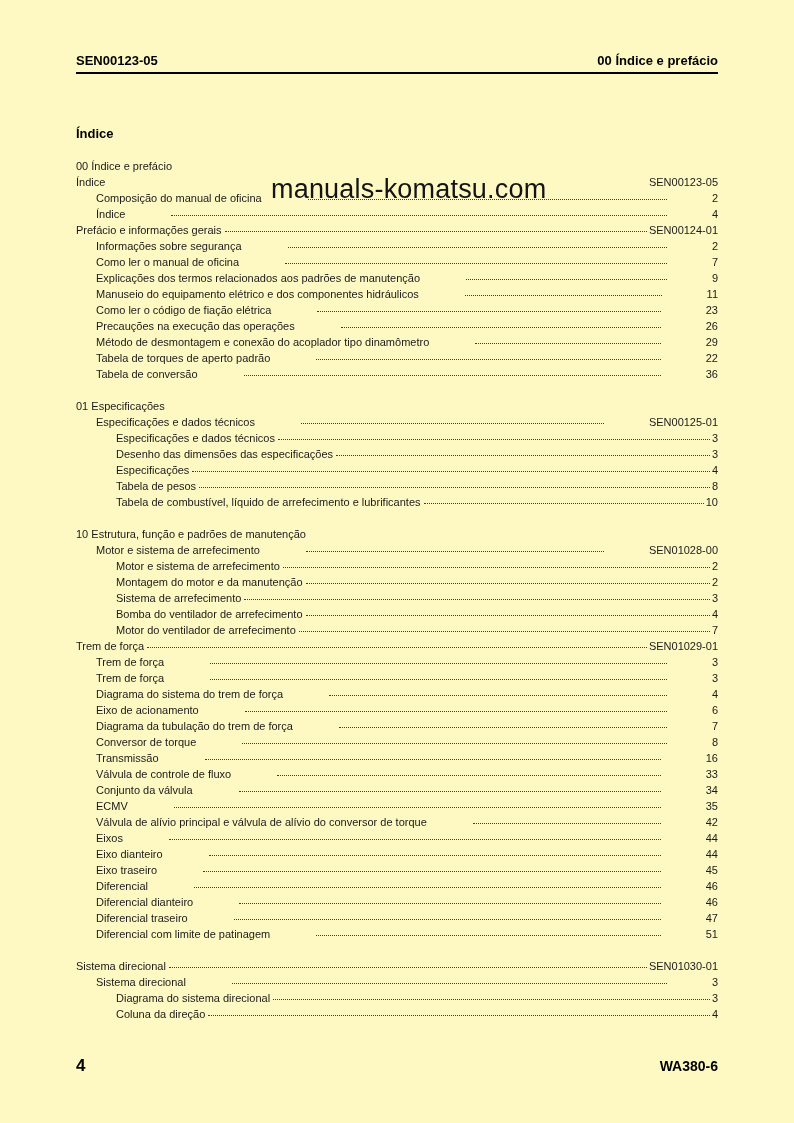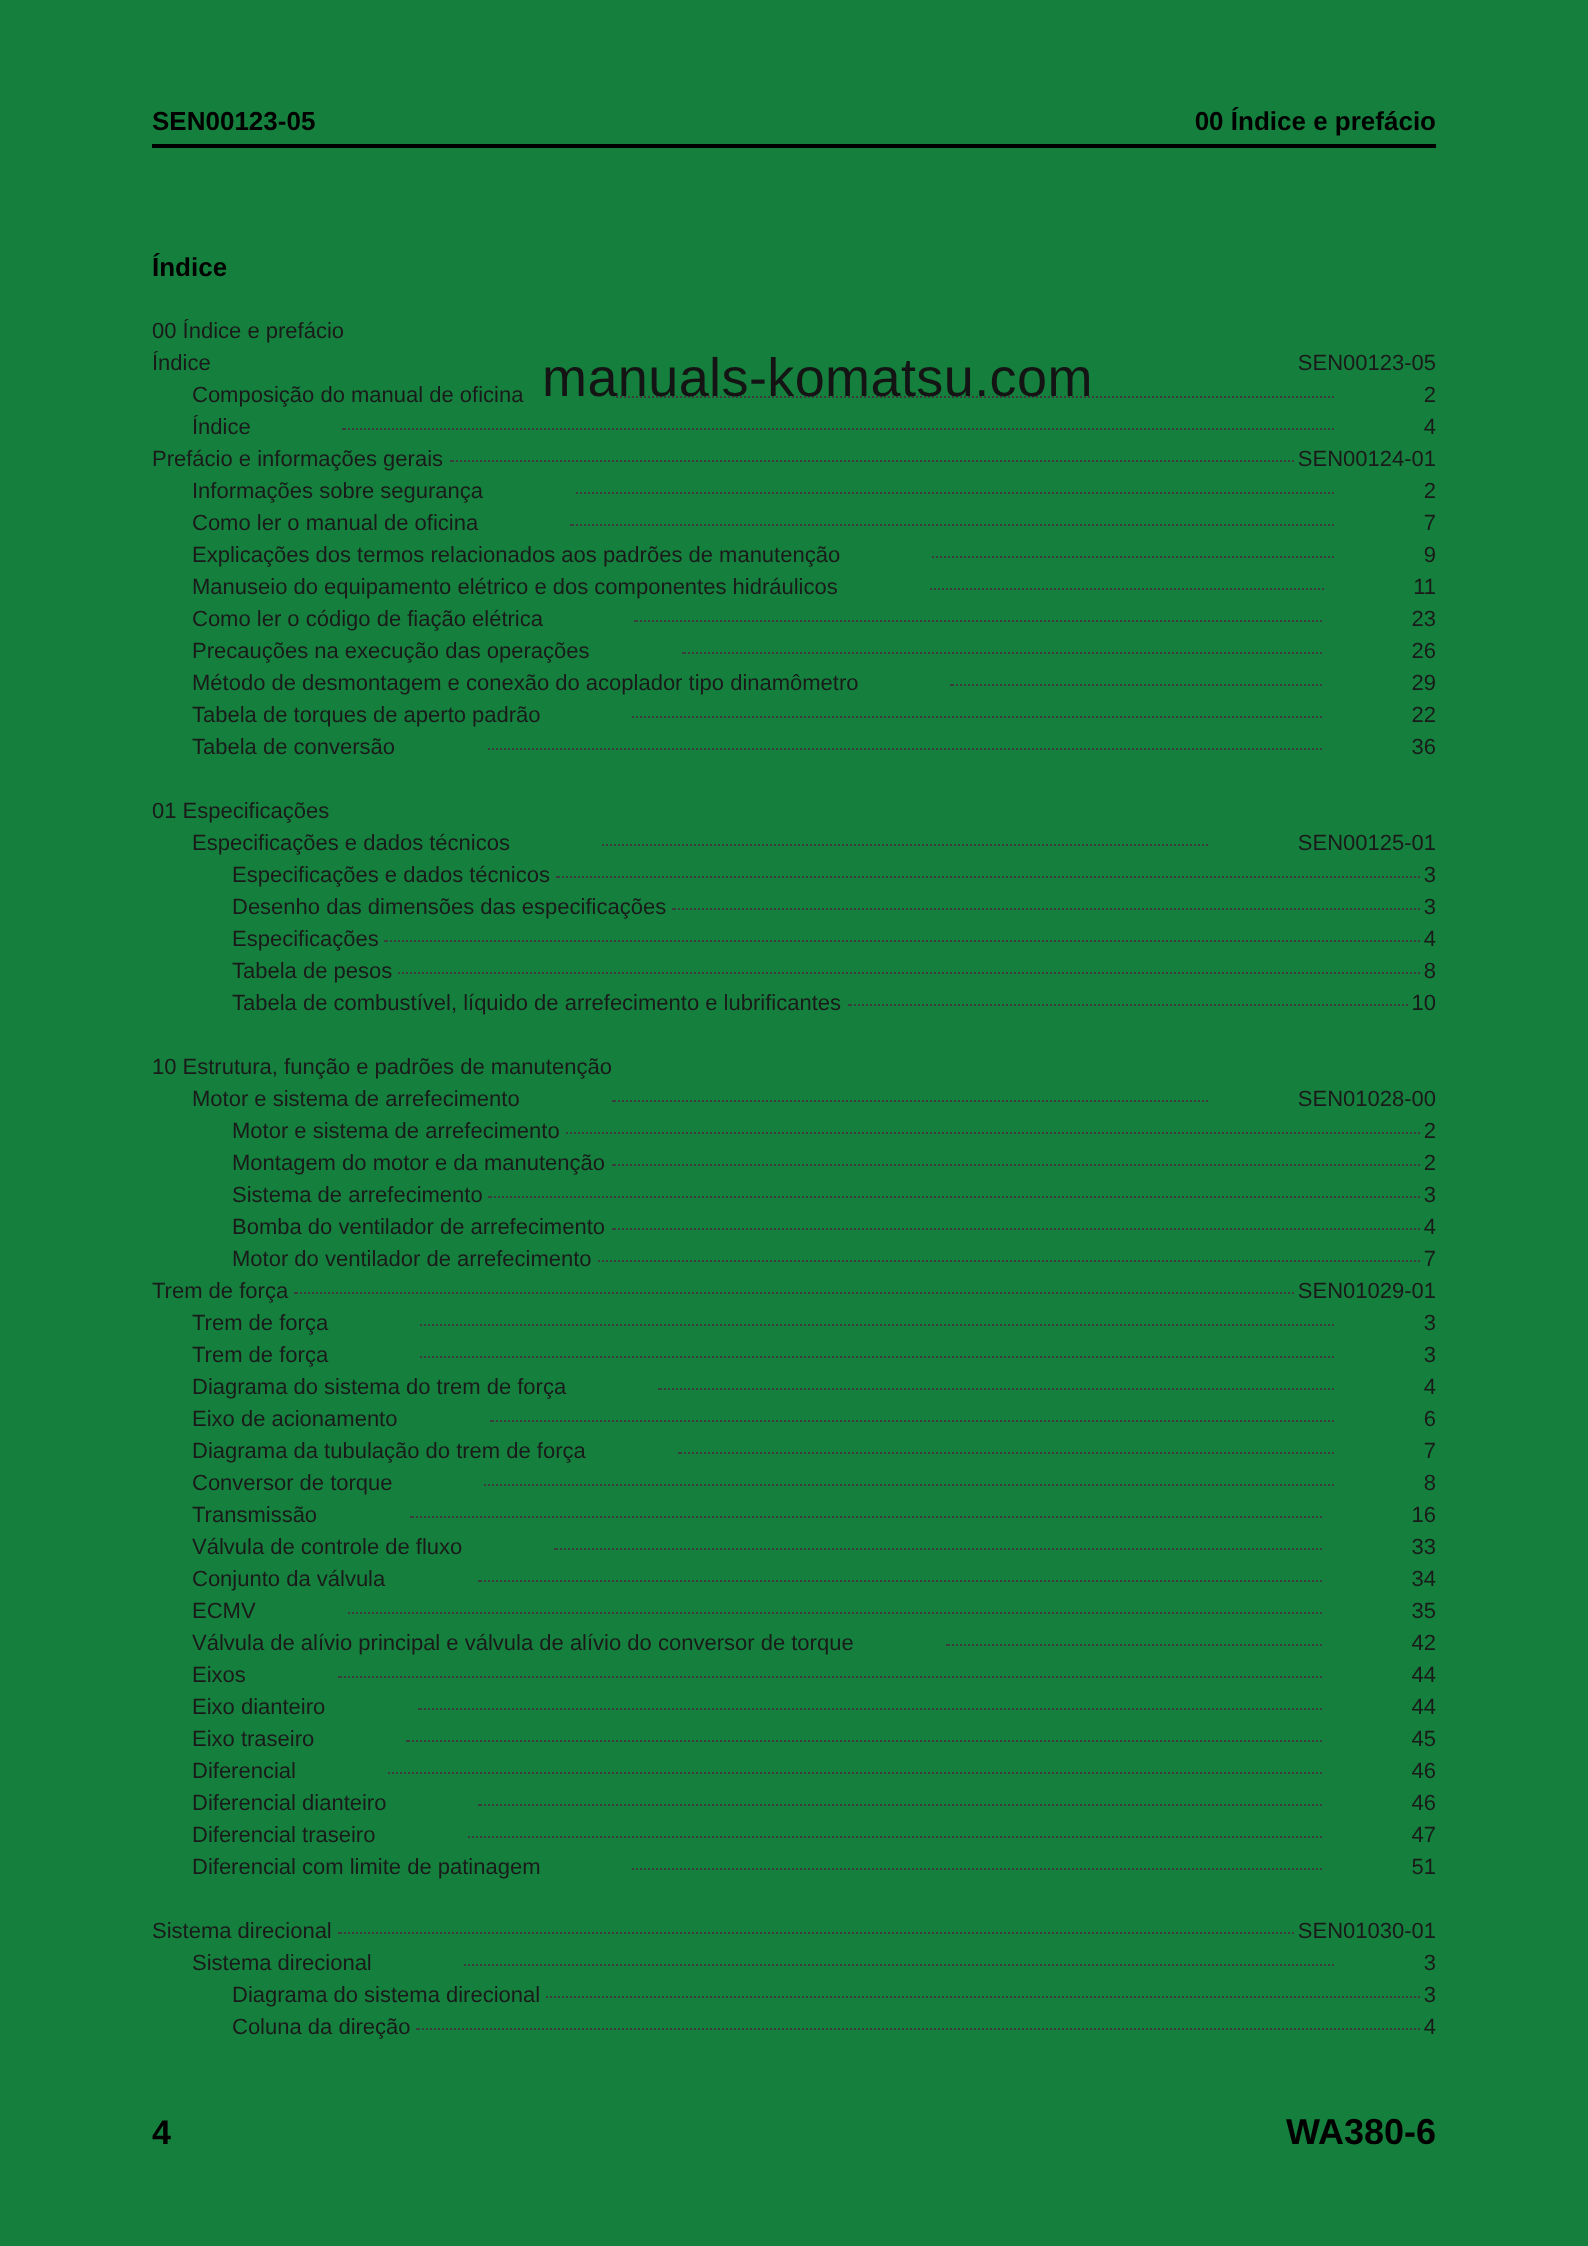--- a/index.html
+++ b/index.html
@@ -1,21 +1,21 @@
 <!DOCTYPE html>
 <html><head>
 <meta charset="utf-8">
 <style>
   html, body { margin: 0; padding: 0; background: #e8e8e8; }
   .page {
     position: relative;
     width: 794px;
     height: 1123px;
     margin: 0 auto;
-    background: #15803d;
+    background: #fef9c3;
     color: #1a1a1a;
     font-family: "Liberation Sans", sans-serif;
     overflow: hidden;
   }
   .page-header {
     position: absolute;
     left: 76px;
     right: 76px;
     top: 53px;
     display: flex;
@@ -80,21 +80,21 @@
     left: 76px;
     right: 76px;
     top: 1056px;
     display: flex;
     justify-content: space-between;
     align-items: baseline;
     font-weight: bold;
     color: #000;
   }
   .footer-page { font-size: 17px; }
-  .footer-model { font-size: 18px; text-align: right; }
+  .footer-model { font-size: 14px; text-align: right; }
 </style>
 </head>
 <body>
 
 <div class="page">
 
   <header class="page-header">
     <span>SEN00123-05</span>
     <span>00 Índice e prefácio</span>
   </header>

